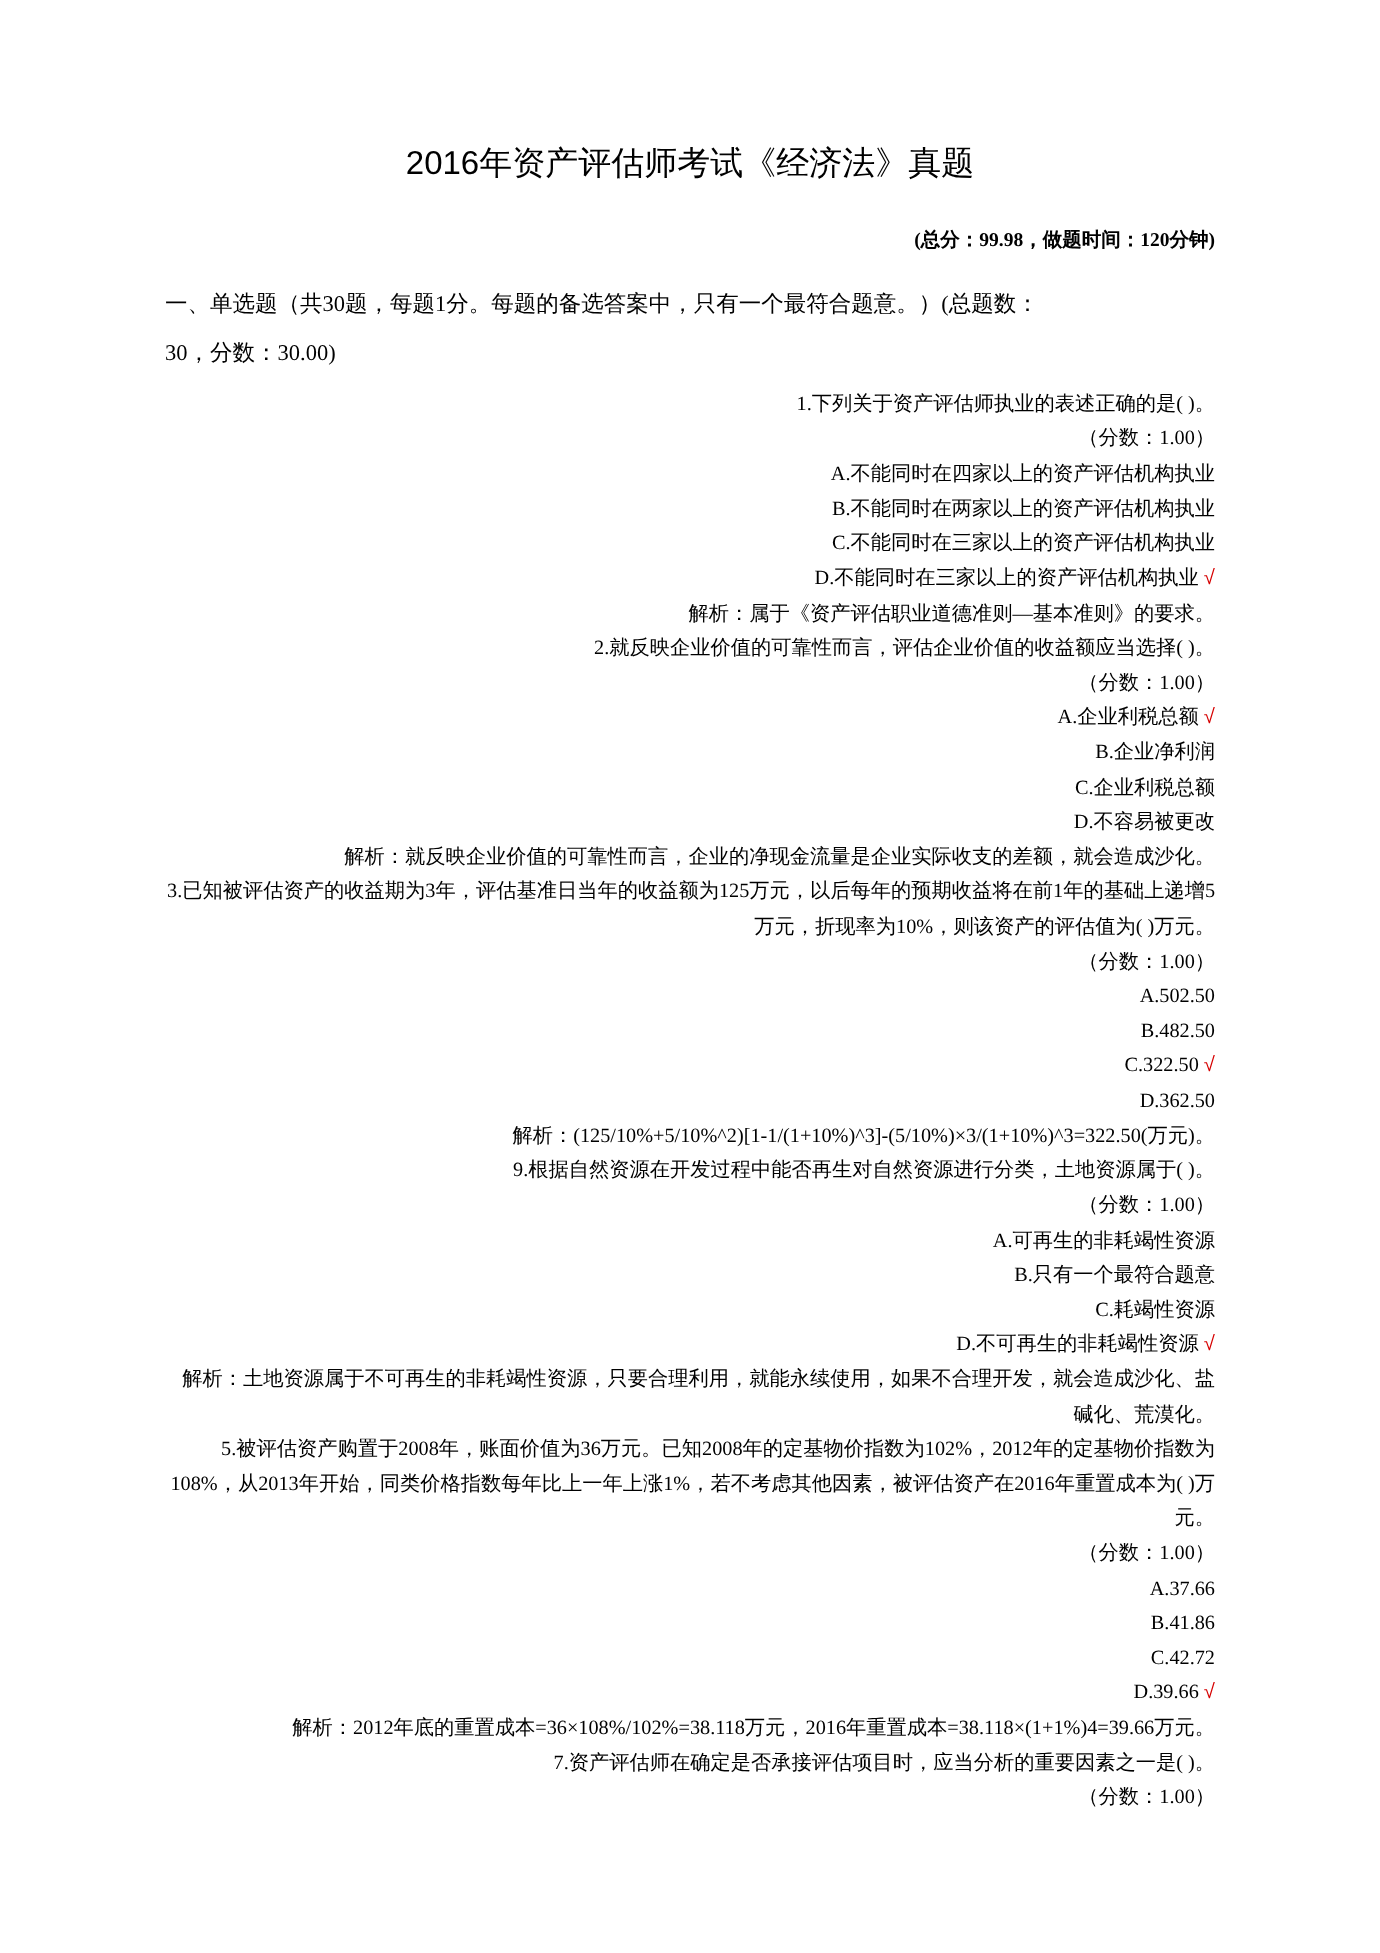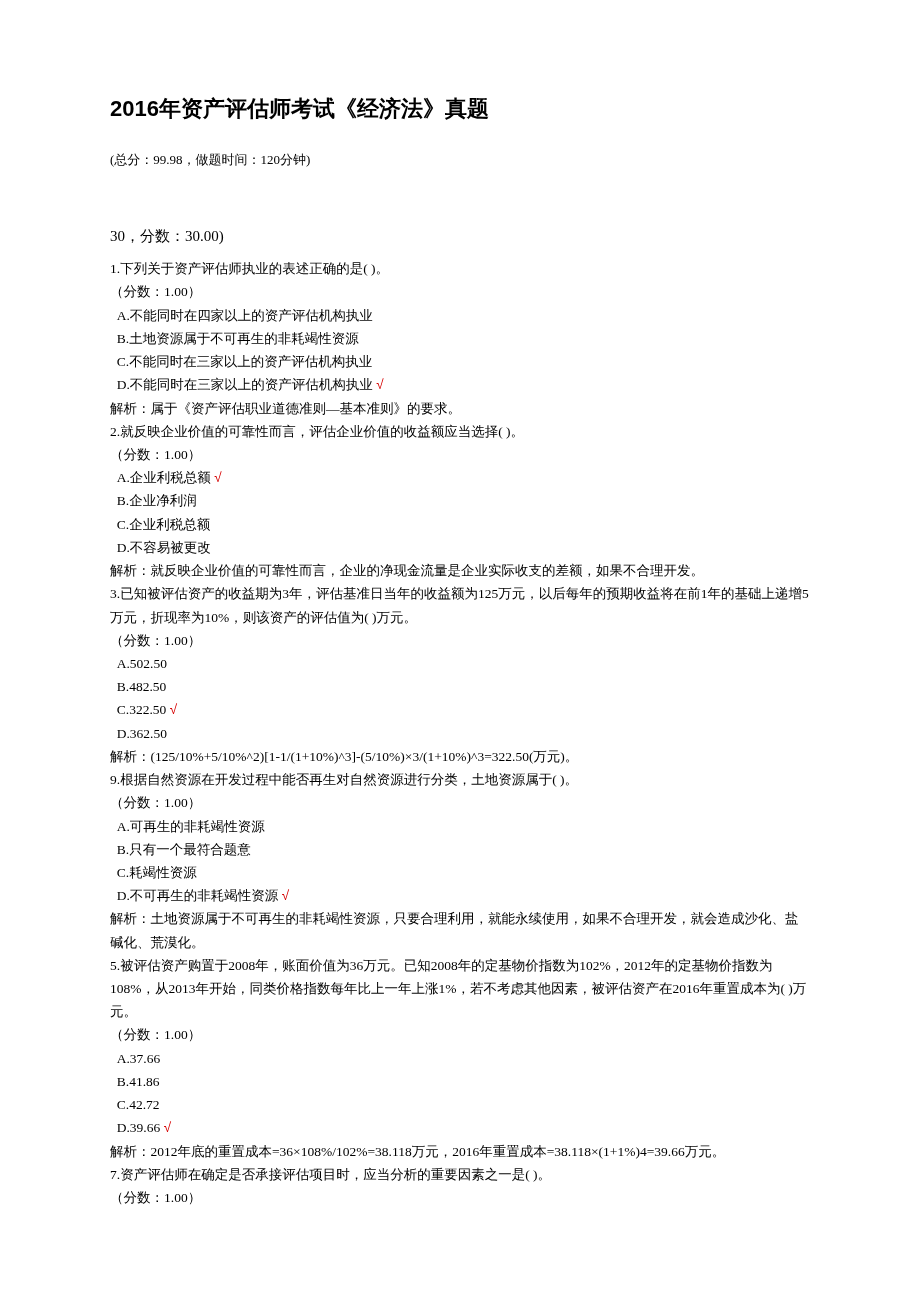--- a/index.html
+++ b/index.html
@@ -8,75 +8,78 @@
       line-height: 1.75;
       color: #000;
       background: #fff;
       margin: 0;
       padding: 90px 110px 60px 110px;
       width: 920px;
       box-sizing: border-box;
     }
     .title {
       font-size: 22px;
-      font-weight: bold;
+      font-weight: normal;
+      text-align: center;
       margin-bottom: 20px;
       font-family: "SimHei", "黑体", sans-serif;
     }
     .subtitle {
       font-size: 13px;
-      text-align: left;
+      text-align: right;
       margin-bottom: 16px;
+      font-weight: bold;
     }
     .section-header {
       font-size: 15px;
       line-height: 2.2;
       margin-bottom: 4px;
     }
     .q-text, .option, .points, .analysis {
       font-size: 13.5px;
       line-height: 1.72;
+      text-align: right;
     }
     .check {
       color: #d60000;
       font-family: Arial, sans-serif;
     }
     .option {
       padding-left: 0.5em;
     }
     .points {
       padding-left: 0em;
     }
   </style>
 </head>
 <body>
 
 <div class="title">2016年资产评估师考试《经济法》真题</div>
 <div class="subtitle">(总分：99.98，做题时间：120分钟)</div>
 
 <div class="section-header">
-  <br>
+  <span>一、单选题（共30题，每题1分。每题的备选答案中，只有一个最符合题意。）(总题数：</span><br>
   <span>30，分数：30.00)</span>
 </div>
 
 <div class="q-text">1.下列关于资产评估师执业的表述正确的是( )。</div>
 <div class="points">（分数：1.00）</div>
 <div class="option"> A.不能同时在四家以上的资产评估机构执业</div>
-<div class="option"> B.土地资源属于不可再生的非耗竭性资源</div>
+<div class="option"> B.不能同时在两家以上的资产评估机构执业</div>
 <div class="option"> C.不能同时在三家以上的资产评估机构执业</div>
 <div class="option"><span> D.不能同时在三家以上的资产评估机构执业 </span><span class="check"> √</span></div>
 <div class="analysis">解析：属于《资产评估职业道德准则—基本准则》的要求。</div>
 
 <div class="q-text">2.就反映企业价值的可靠性而言，评估企业价值的收益额应当选择( )。</div>
 <div class="points">（分数：1.00）</div>
 <div class="option"><span> A.企业利税总额 </span><span class="check"> √</span></div>
 <div class="option"> B.企业净利润</div>
 <div class="option"> C.企业利税总额</div>
 <div class="option"> D.不容易被更改</div>
-<div class="analysis">解析：就反映企业价值的可靠性而言，企业的净现金流量是企业实际收支的差额，如果不合理开发。</div>
+<div class="analysis">解析：就反映企业价值的可靠性而言，企业的净现金流量是企业实际收支的差额，就会造成沙化。</div>
 
 <div class="q-text">3.已知被评估资产的收益期为3年，评估基准日当年的收益额为125万元，以后每年的预期收益将在前1年的基础上递增5万元，折现率为10%，则该资产的评估值为( )万元。</div>
 <div class="points">（分数：1.00）</div>
 <div class="option"> A.502.50</div>
 <div class="option"> B.482.50</div>
 <div class="option"><span> C.322.50 </span><span class="check"> √</span></div>
 <div class="option"> D.362.50</div>
 <div class="analysis">解析：(125/10%+5/10%^2)[1-1/(1+10%)^3]-(5/10%)×3/(1+10%)^3=322.50(万元)。</div>
 
 <div class="q-text">9.根据自然资源在开发过程中能否再生对自然资源进行分类，土地资源属于( )。</div>

